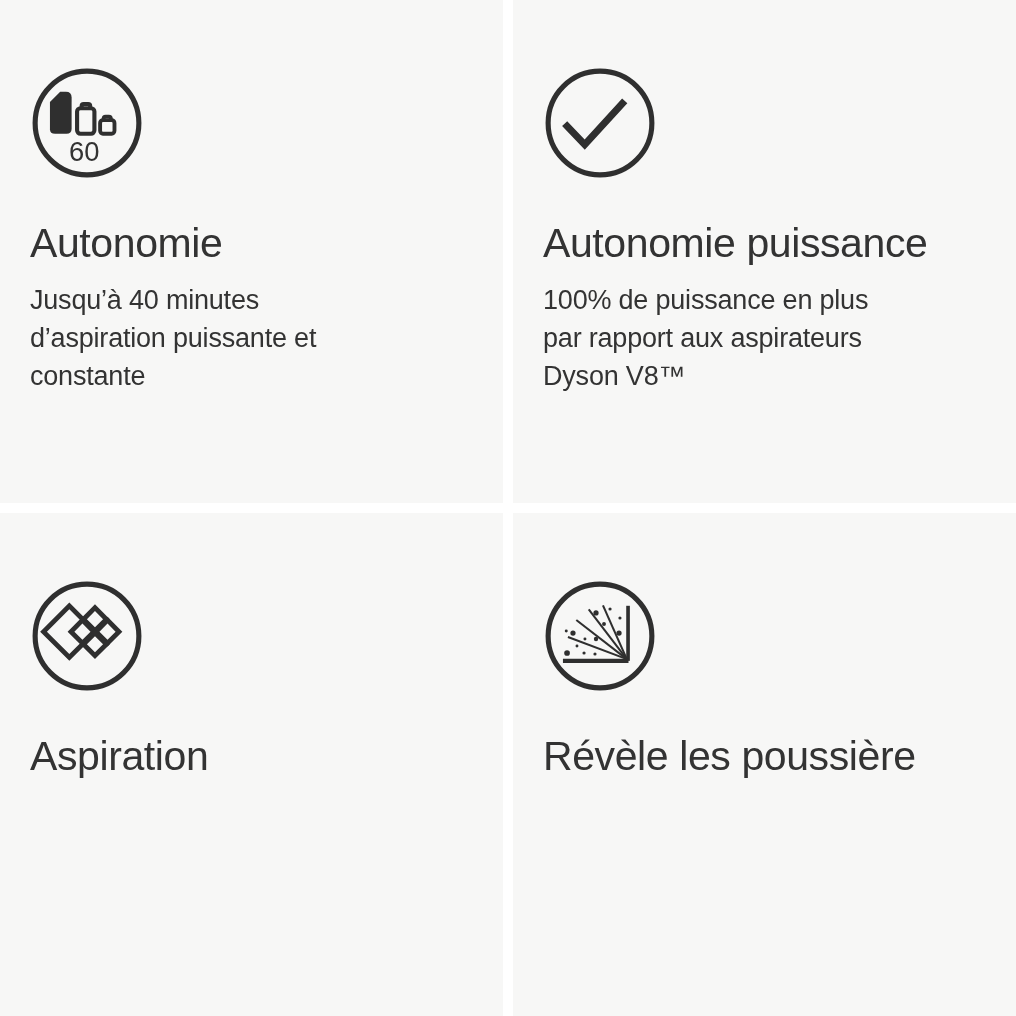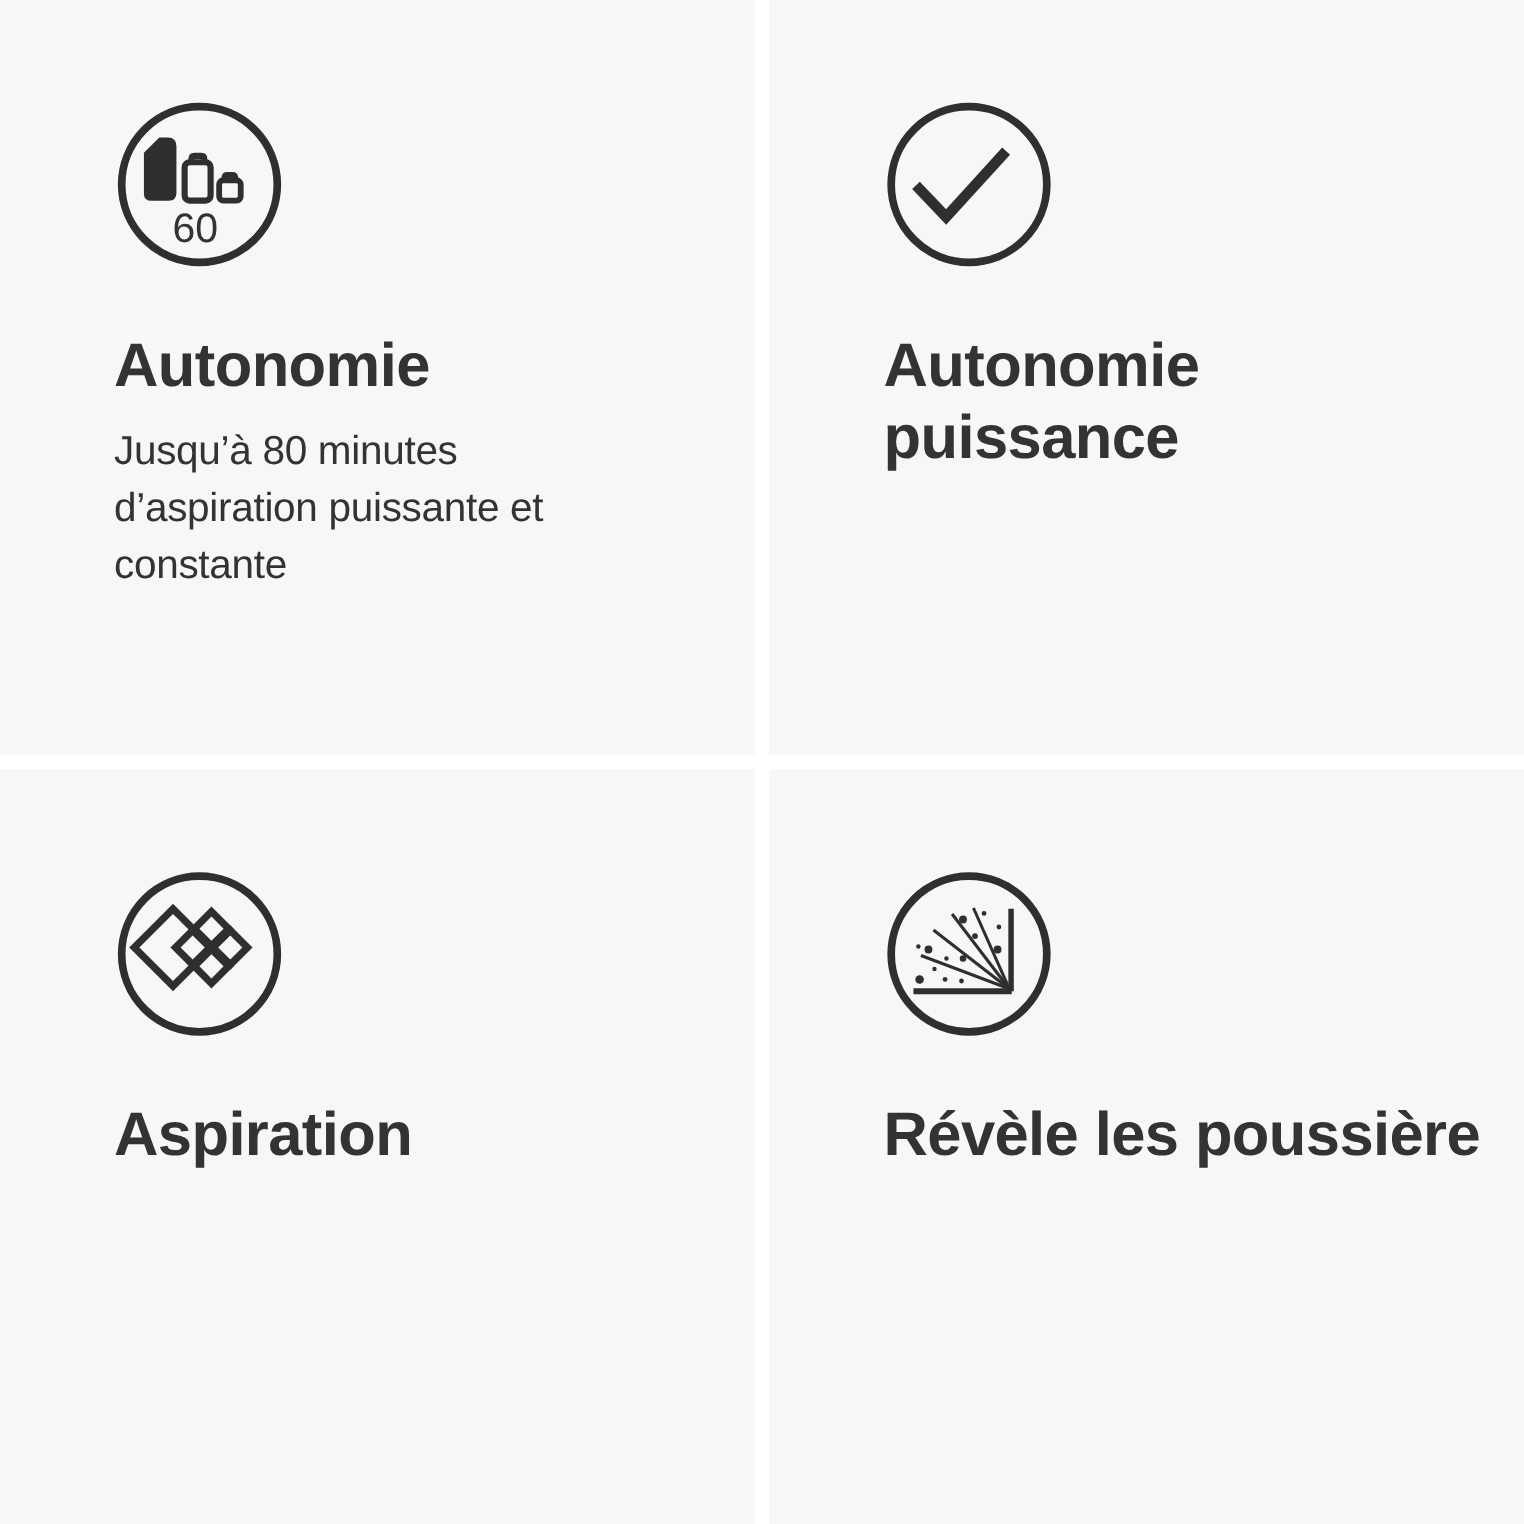--- a/index.html
+++ b/index.html
@@ -15,37 +15,37 @@
     width: 1016px;
     height: 1016px;
     display: grid;
     grid-template-columns: 503px 503px;
     grid-template-rows: 503px 503px;
     gap: 10px;
     background: #ffffff;
   }
   .card {
     background: #f7f7f6;
-    padding: 66px 14px 0 76px;
+    padding: 66px 14px 0 30px;
     box-sizing: border-box;
     overflow: hidden;
   }
   .icon-wrap {
     width: 114px;
     height: 114px;
   }
   .icon-wrap svg {
     display: block;
     width: 114px;
     height: 114px;
   }
   .card h2 {
     margin: 40px 0 0 0;
     font-size: 41px;
-    font-weight: 700;
+    font-weight: 400;
     letter-spacing: -0.4px;
     line-height: 1.16;
     color: #333333;
   }
   .card p {
     margin: 13px 0 0 0;
     font-size: 27px;
     font-weight: 400;
     line-height: 38px;
     color: #333333;
@@ -76,33 +76,36 @@
         <circle class="stroke" cx="50" cy="50" r="45.5" stroke-width="4.5"></circle>
         <path class="fill" d="M17.5 55.5 V31.5 L26.5 22.5 H31.5 Q36.5 22.5 36.5 27.5 V55 Q36.5 59.5 32 59.5 H22 Q17.5 59.5 17.5 55.5 Z"></path>
         <rect class="stroke" x="41.3" y="37" width="15.2" height="22.4" rx="3" stroke-width="3.6"></rect>
         <path class="stroke" d="M45.3 37 V35.1 Q45.3 33.3 47.1 33.3 H51 Q52.8 33.3 52.8 35.1 V37" stroke-width="3.6"></path>
         <rect class="stroke" x="61.5" y="47.5" width="12.6" height="11.9" rx="2.5" stroke-width="3.4"></rect>
         <path class="stroke" d="M64.6 47.5 V46.1 Q64.6 44.4 66.3 44.4 H69.2 Q70.9 44.4 70.9 46.1 V47.5" stroke-width="3.4"></path>
         <text x="47.5" y="83.5" font-size="24" text-anchor="middle">60</text>
       </svg>
     </div>
     <h2>Autonomie</h2>
-    <p>Jusqu’à 80 minutes
+    <p>Jusqu’à 40 minutes
 d’aspiration puissante et
 constante</p>
   </section>
 
   <section class="card">
     <div class="icon-wrap">
       <svg viewBox="0 0 100 100" aria-hidden="true">
         <circle class="stroke" cx="50" cy="50" r="45.5" stroke-width="4.5"></circle>
         <path class="stroke" d="M19 50.5 L36.6 69 L71.7 30.5" stroke-width="6.2" stroke-linejoin="miter"></path>
       </svg>
     </div>
     <h2>Autonomie puissance</h2>
+    <p>100% de puissance en plus
+par rapport aux aspirateurs
+Dyson V8™</p>
   </section>
 
   <section class="card">
     <div class="icon-wrap">
       <svg viewBox="0 0 100 100" aria-hidden="true">
         <circle class="stroke" cx="50" cy="50" r="45.5" stroke-width="4.5"></circle>
         <rect class="stroke" x="18.5" y="30.2" width="32" height="32" stroke-width="4.2" transform="rotate(45 34.5 46.2)"></rect>
         <rect class="stroke" x="49.9" y="28.1" width="14.2" height="14.2" stroke-width="4.2" transform="rotate(45 57 35.2)"></rect>
         <rect class="stroke" x="38.9" y="39.1" width="14.2" height="14.2" stroke-width="4.2" transform="rotate(45 46 46.2)"></rect>
         <rect class="stroke" x="60.9" y="39.1" width="14.2" height="14.2" stroke-width="4.2" transform="rotate(45 68 46.2)"></rect>

